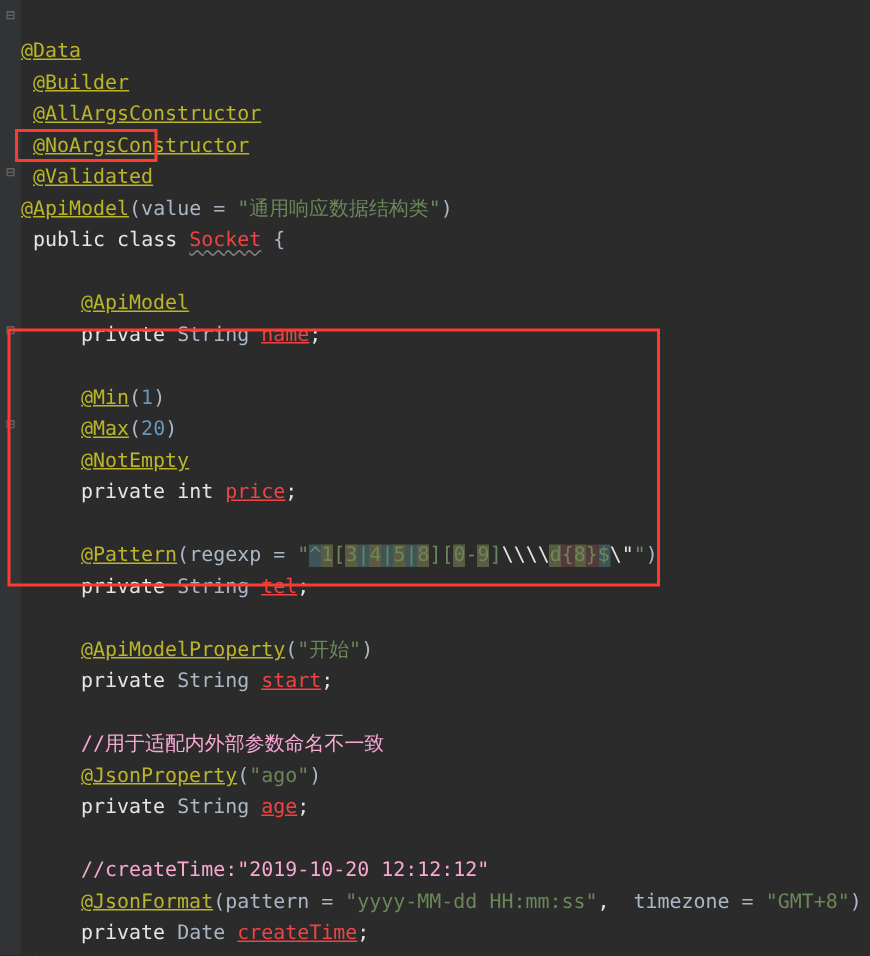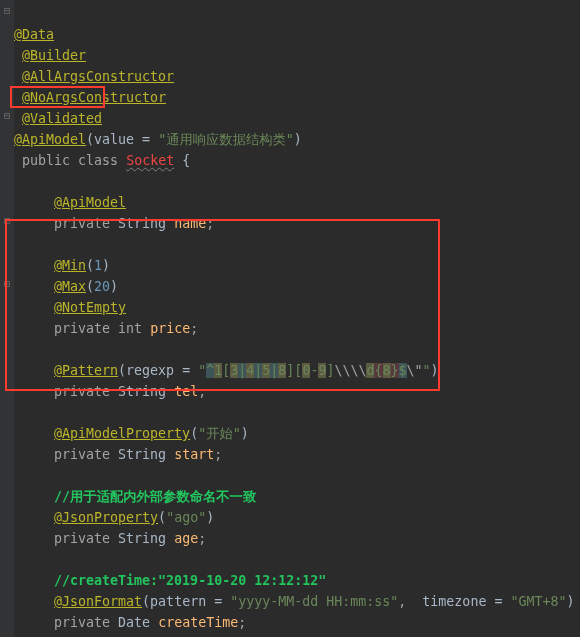--- a/index.html
+++ b/index.html
@@ -35,27 +35,27 @@
     font-size: 10px;
     line-height: 10px;
     text-align: center;
     cursor: pointer;
   }
   .code {
     position: absolute;
     left: 14px;
     top: 3px;
   }
-  .kw  { color: #a3a3a3; }   
+  .kw  { color: #e5e5e5; }   
   .ann { color: #bbb529; text-decoration: underline; }   
   .str { color: #6a8759; }   
   .num { color: #6897bb; }   
   .punc{ color: #a9b7c6; }   
-  .fld { color: #fdba74; }   
-  .cmt { color: #22c55e; font-weight: bold; }   
+  .fld { color: #ef4444; text-decoration: underline; }   
+  .cmt { color: #f9a8d4; }   
   .cls { color: #ef4444; }   
   .underline { text-decoration: wavy underline #808080 0.5px; text-underline-offset:2px;}
 
   .highlight-box {
     position: absolute;
     border: 2px solid #ff3b30;
     pointer-events: none;
     box-sizing: border-box;
   }
 

